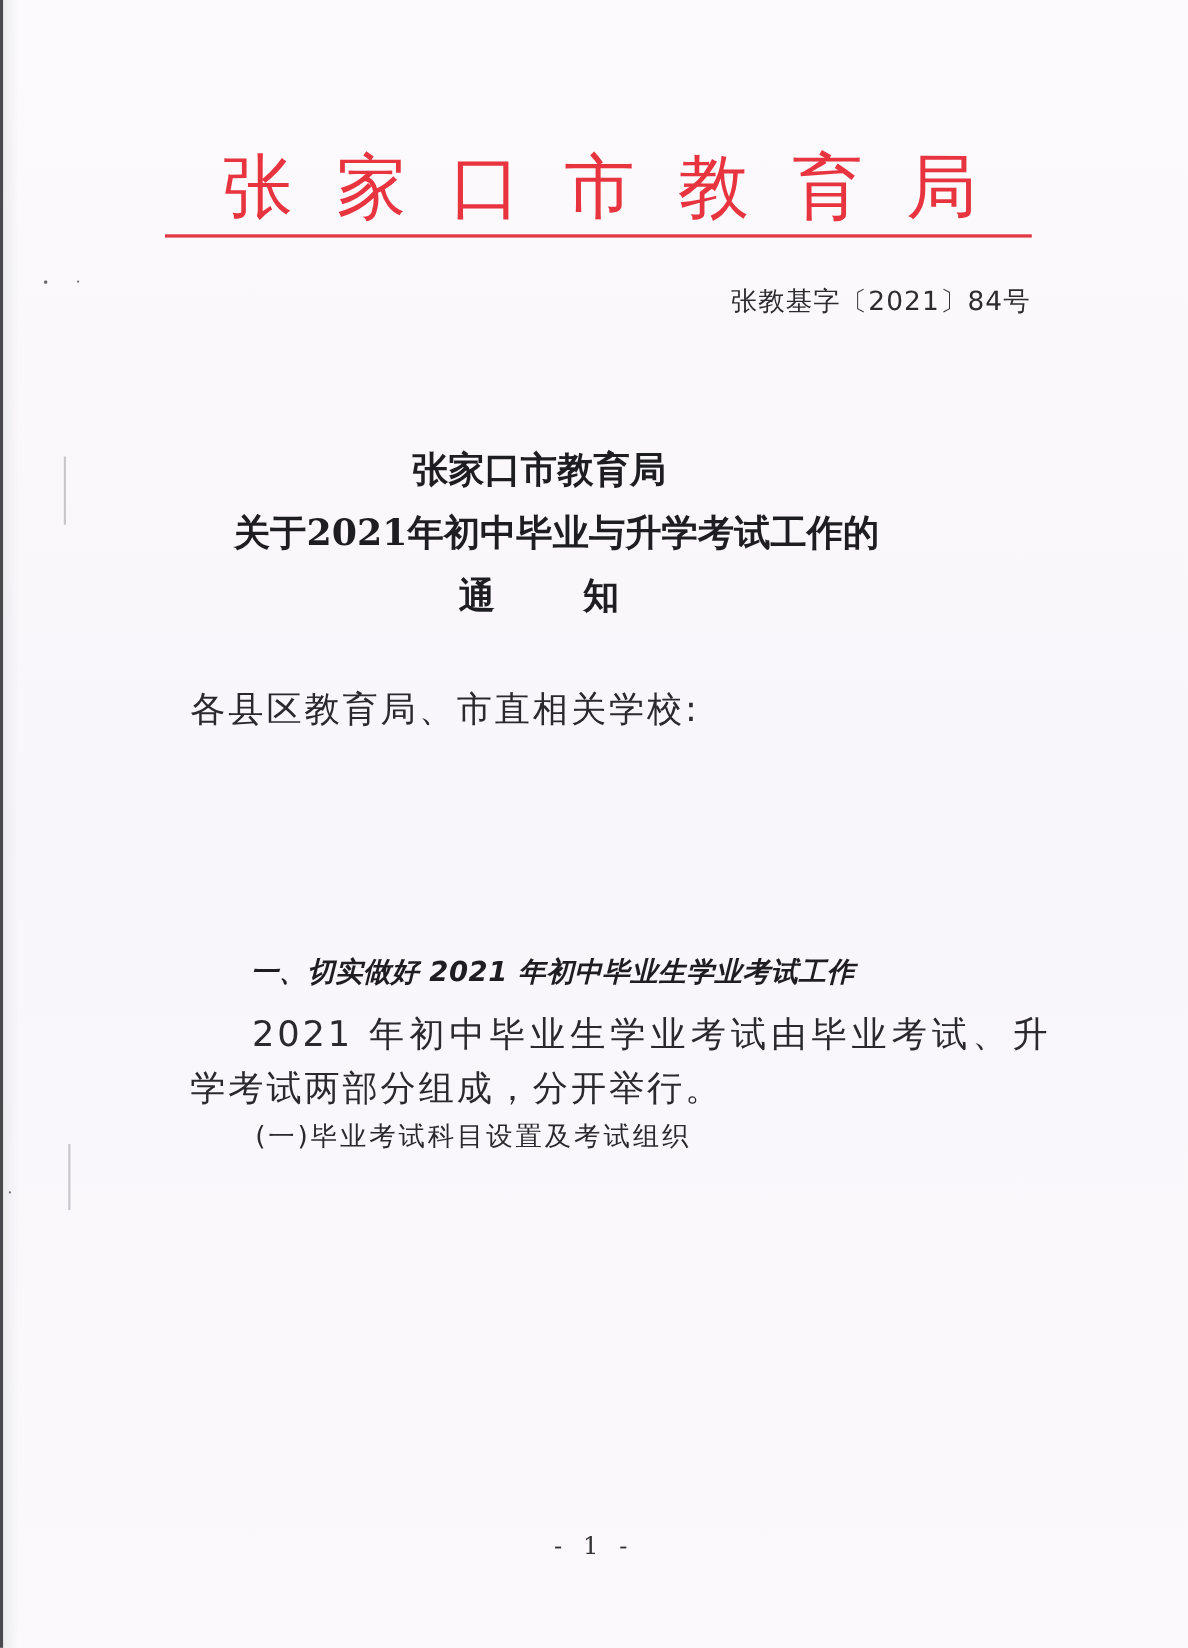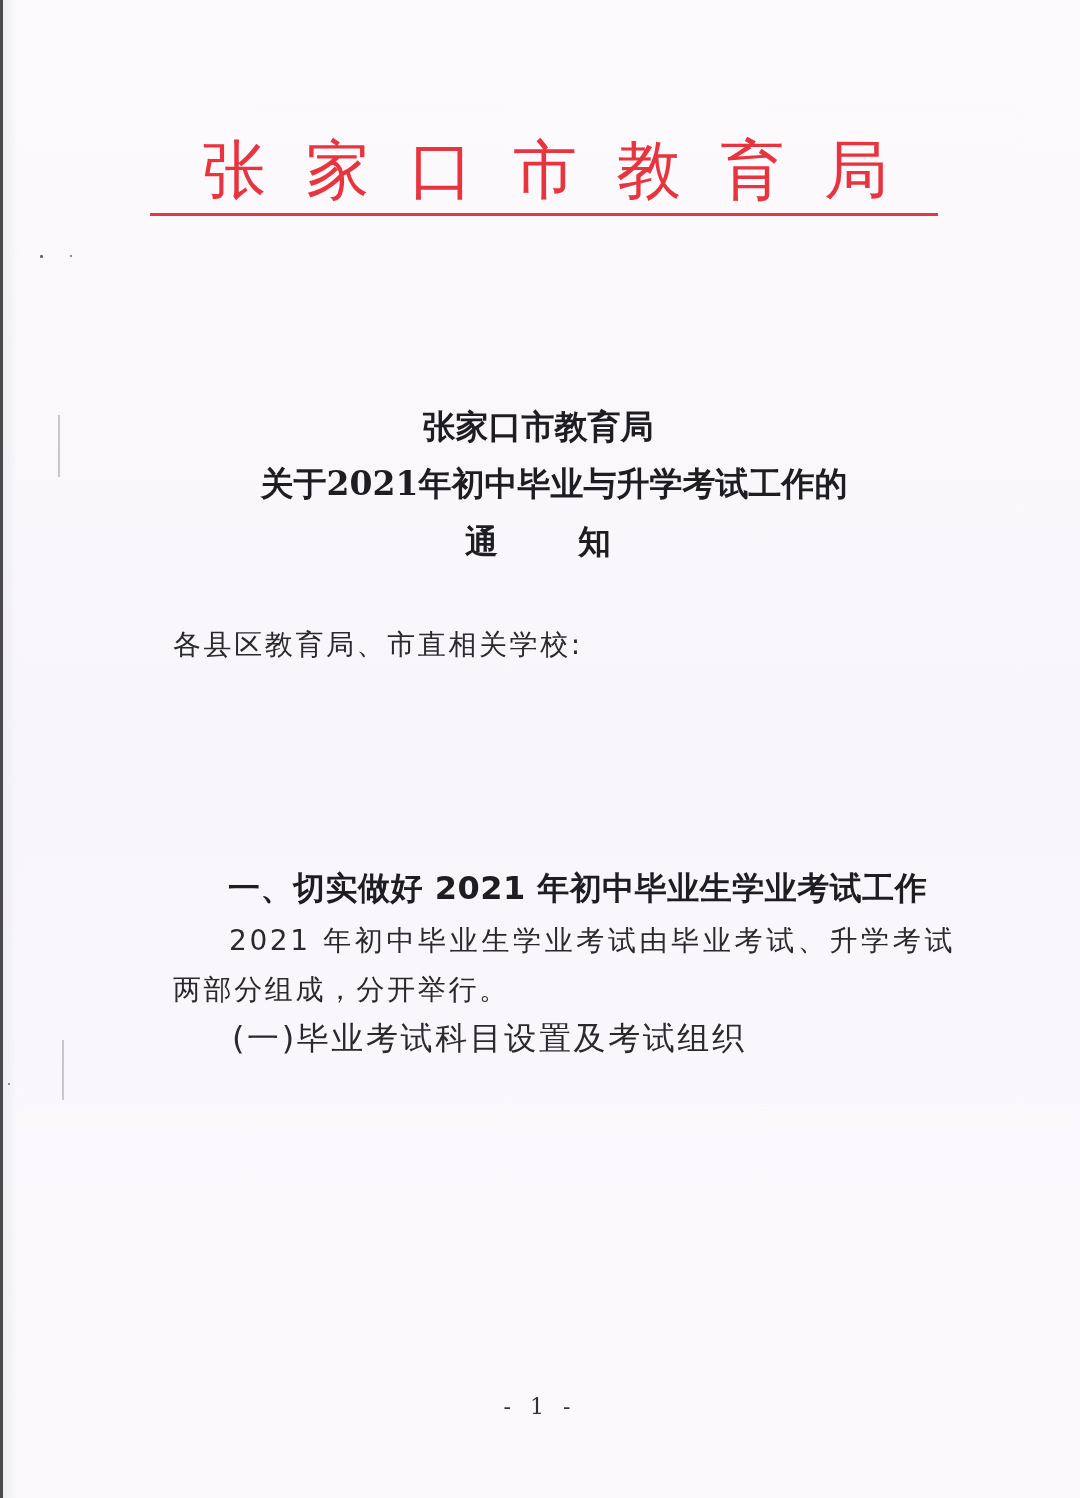--- a/index.html
+++ b/index.html
@@ -36,44 +36,45 @@
       background: #e23a44;
     }
     .doc-number {
       position: absolute; right: 143px; top: 258px;
       font-size: 24px; letter-spacing: 1px; color: #2b2b30;
       font-family: "DejaVu Sans", "Liberation Sans", sans-serif;
     }
     .title-block {
       position: absolute; left: 0; width: 980px; text-align: center;
       font-family: "DejaVu Serif", "Liberation Serif", serif;
-      font-weight: bold; color: #1e1e22; padding-left: 48px;
+      font-weight: bold; color: #1e1e22;
     }
     .title1 { top: 405px; font-size: 33px; }
     .title2 { top: 462px; font-size: 33px; left: 16px; }
     .title3 { top: 520px; font-size: 33px; letter-spacing: 80px; left: 40px; }
     .body-text {
       position: absolute; left: 173px; width: 782px;
-      font-size: 28px; line-height: 49px; color: #2a2a2e;
+      font-size: 32px; line-height: 49px; color: #2a2a2e;
       font-family: "DejaVu Sans", "Liberation Sans", sans-serif;
       letter-spacing: 2.6px;
       text-align: justify;
     }
     .salutation { top: 620px; }
     .para1 { top: 670px; text-indent: 56px; }
     .heading1 {
       position: absolute; left: 228px; top: 867px;
-      font-size: 32px; color: #1e1e22; letter-spacing: 0.5px;
+      font-size: 25px; color: #1e1e22; letter-spacing: 0.5px;
       font-family: "DejaVu Sans", "Liberation Sans", sans-serif;
       font-weight: bold;
+      font-style: italic;
     }
     .para2 { top: 916px; text-indent: 56px; }
     .subheading1 {
       position: absolute; left: 232px; top: 1017px;
-      font-size: 32px; letter-spacing: 2.6px; color: #2a2a2e;
+      font-size: 24px; letter-spacing: 2.6px; color: #2a2a2e;
       font-family: "DejaVu Sans", "Liberation Sans", sans-serif;
     }
     .para3 { top: 1066px; text-indent: 56px; }
     .page-number {
       position: absolute; left: 0; width: 1080px; top: 1394px; text-align: center;
       font-size: 22px; color: #333;
       font-family: "DejaVu Serif", "Liberation Serif", serif;
       letter-spacing: 6px;
     }
     .punch-mark {
@@ -97,20 +98,21 @@
     <span>张</span>
     <span>家</span>
     <span>口</span>
     <span>市</span>
     <span>教</span>
     <span>育</span>
     <span>局</span>
   </div>
   <div class="red-rule"></div>
 
+  <div class="doc-number">张教基字〔2021〕84号</div>
 
   <div class="title-block title1">张家口市教育局</div>
   <div class="title-block title2">关于2021年初中毕业与升学考试工作的</div>
   <div class="title-block title3">通知</div>
 
   <div class="body-text salutation">各县区教育局、市直相关学校:</div>
 
   <div class="heading1">一、切实做好 2021 年初中毕业生学业考试工作</div>
   <div class="body-text para2">2021 年初中毕业生学业考试由毕业考试、升学考试两部分组成，分开举行。</div>
 

